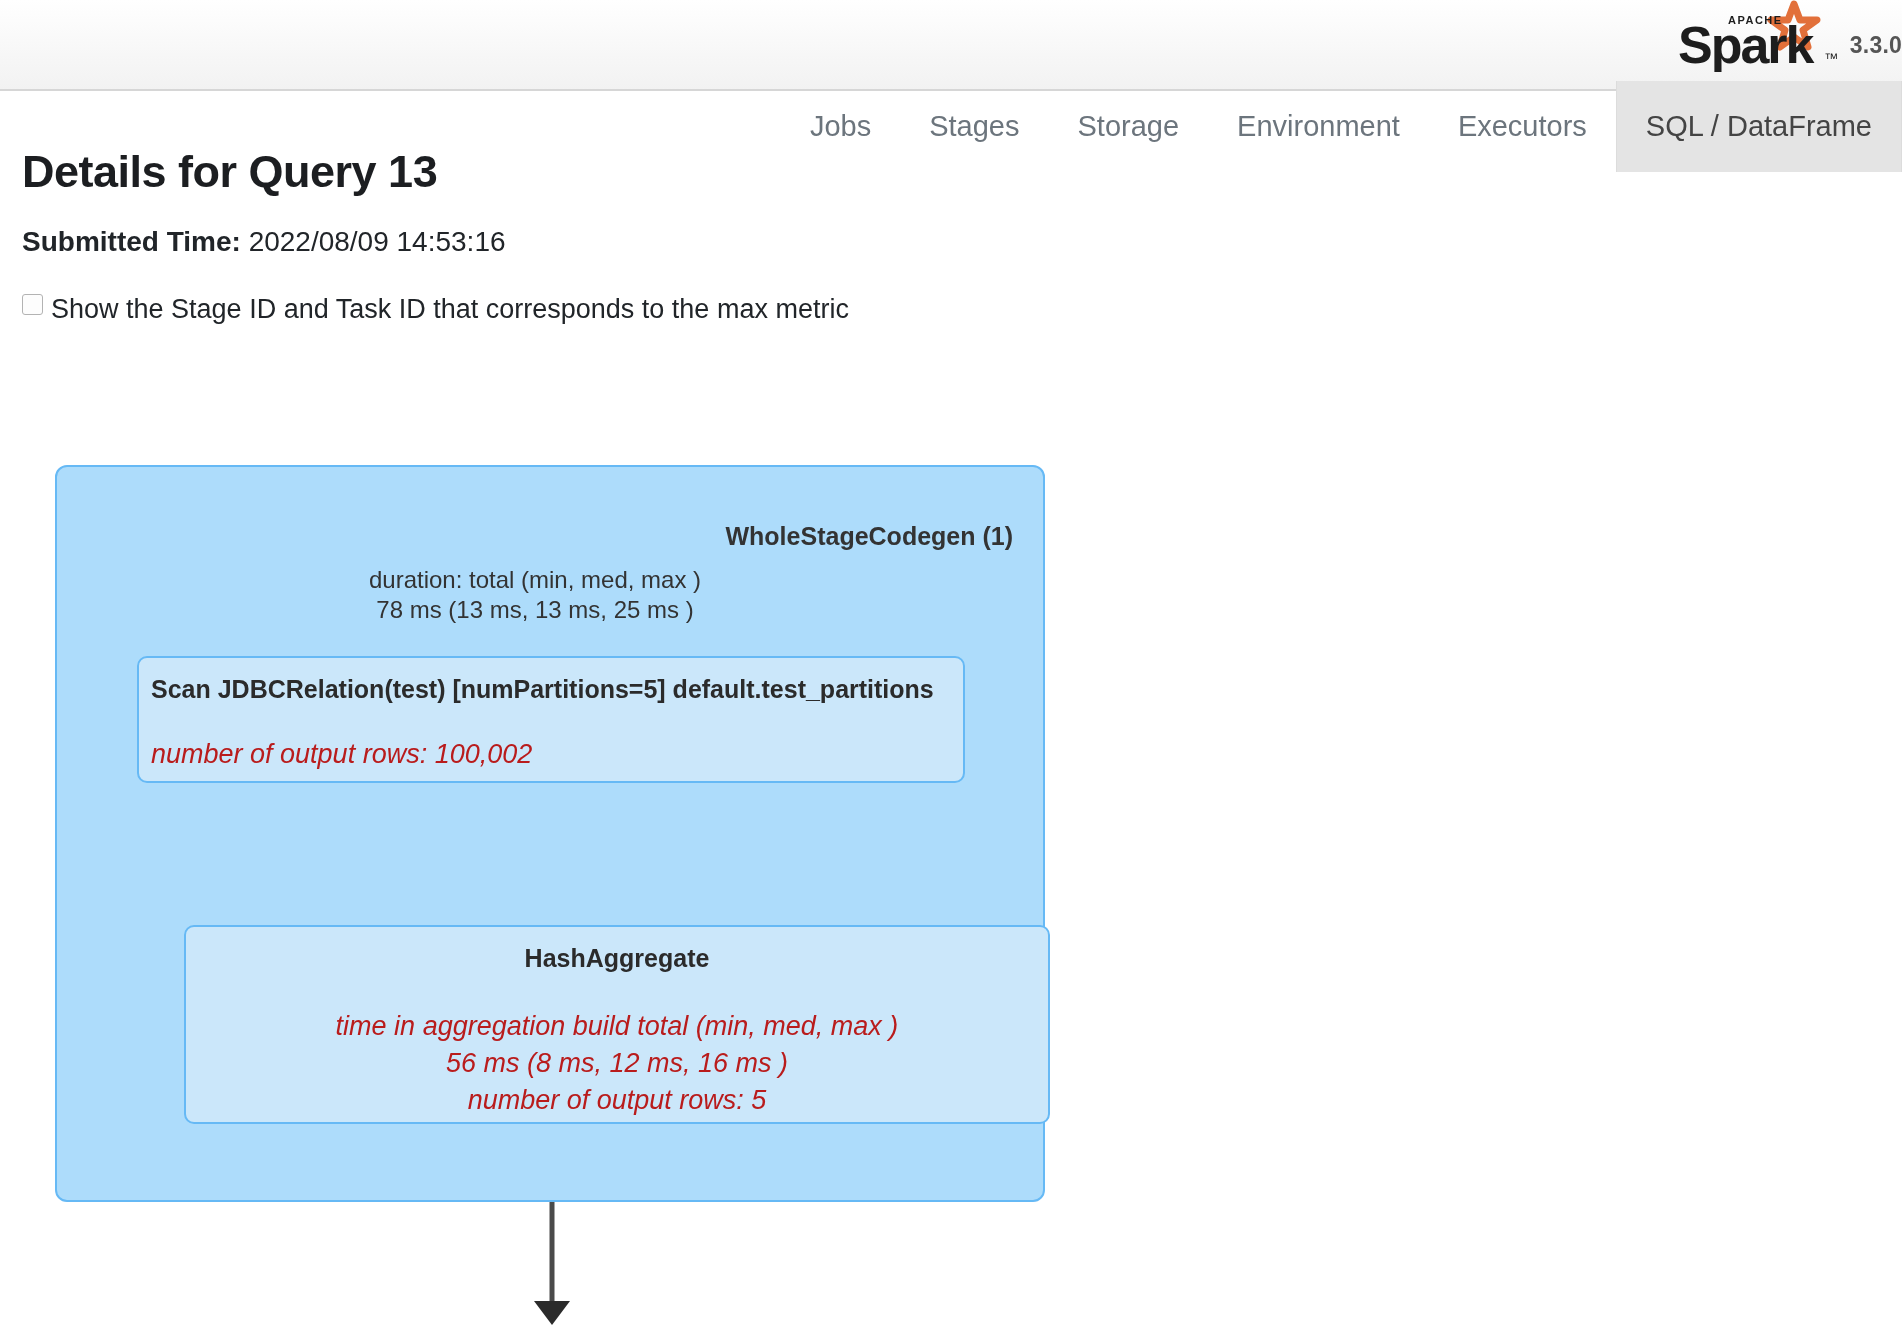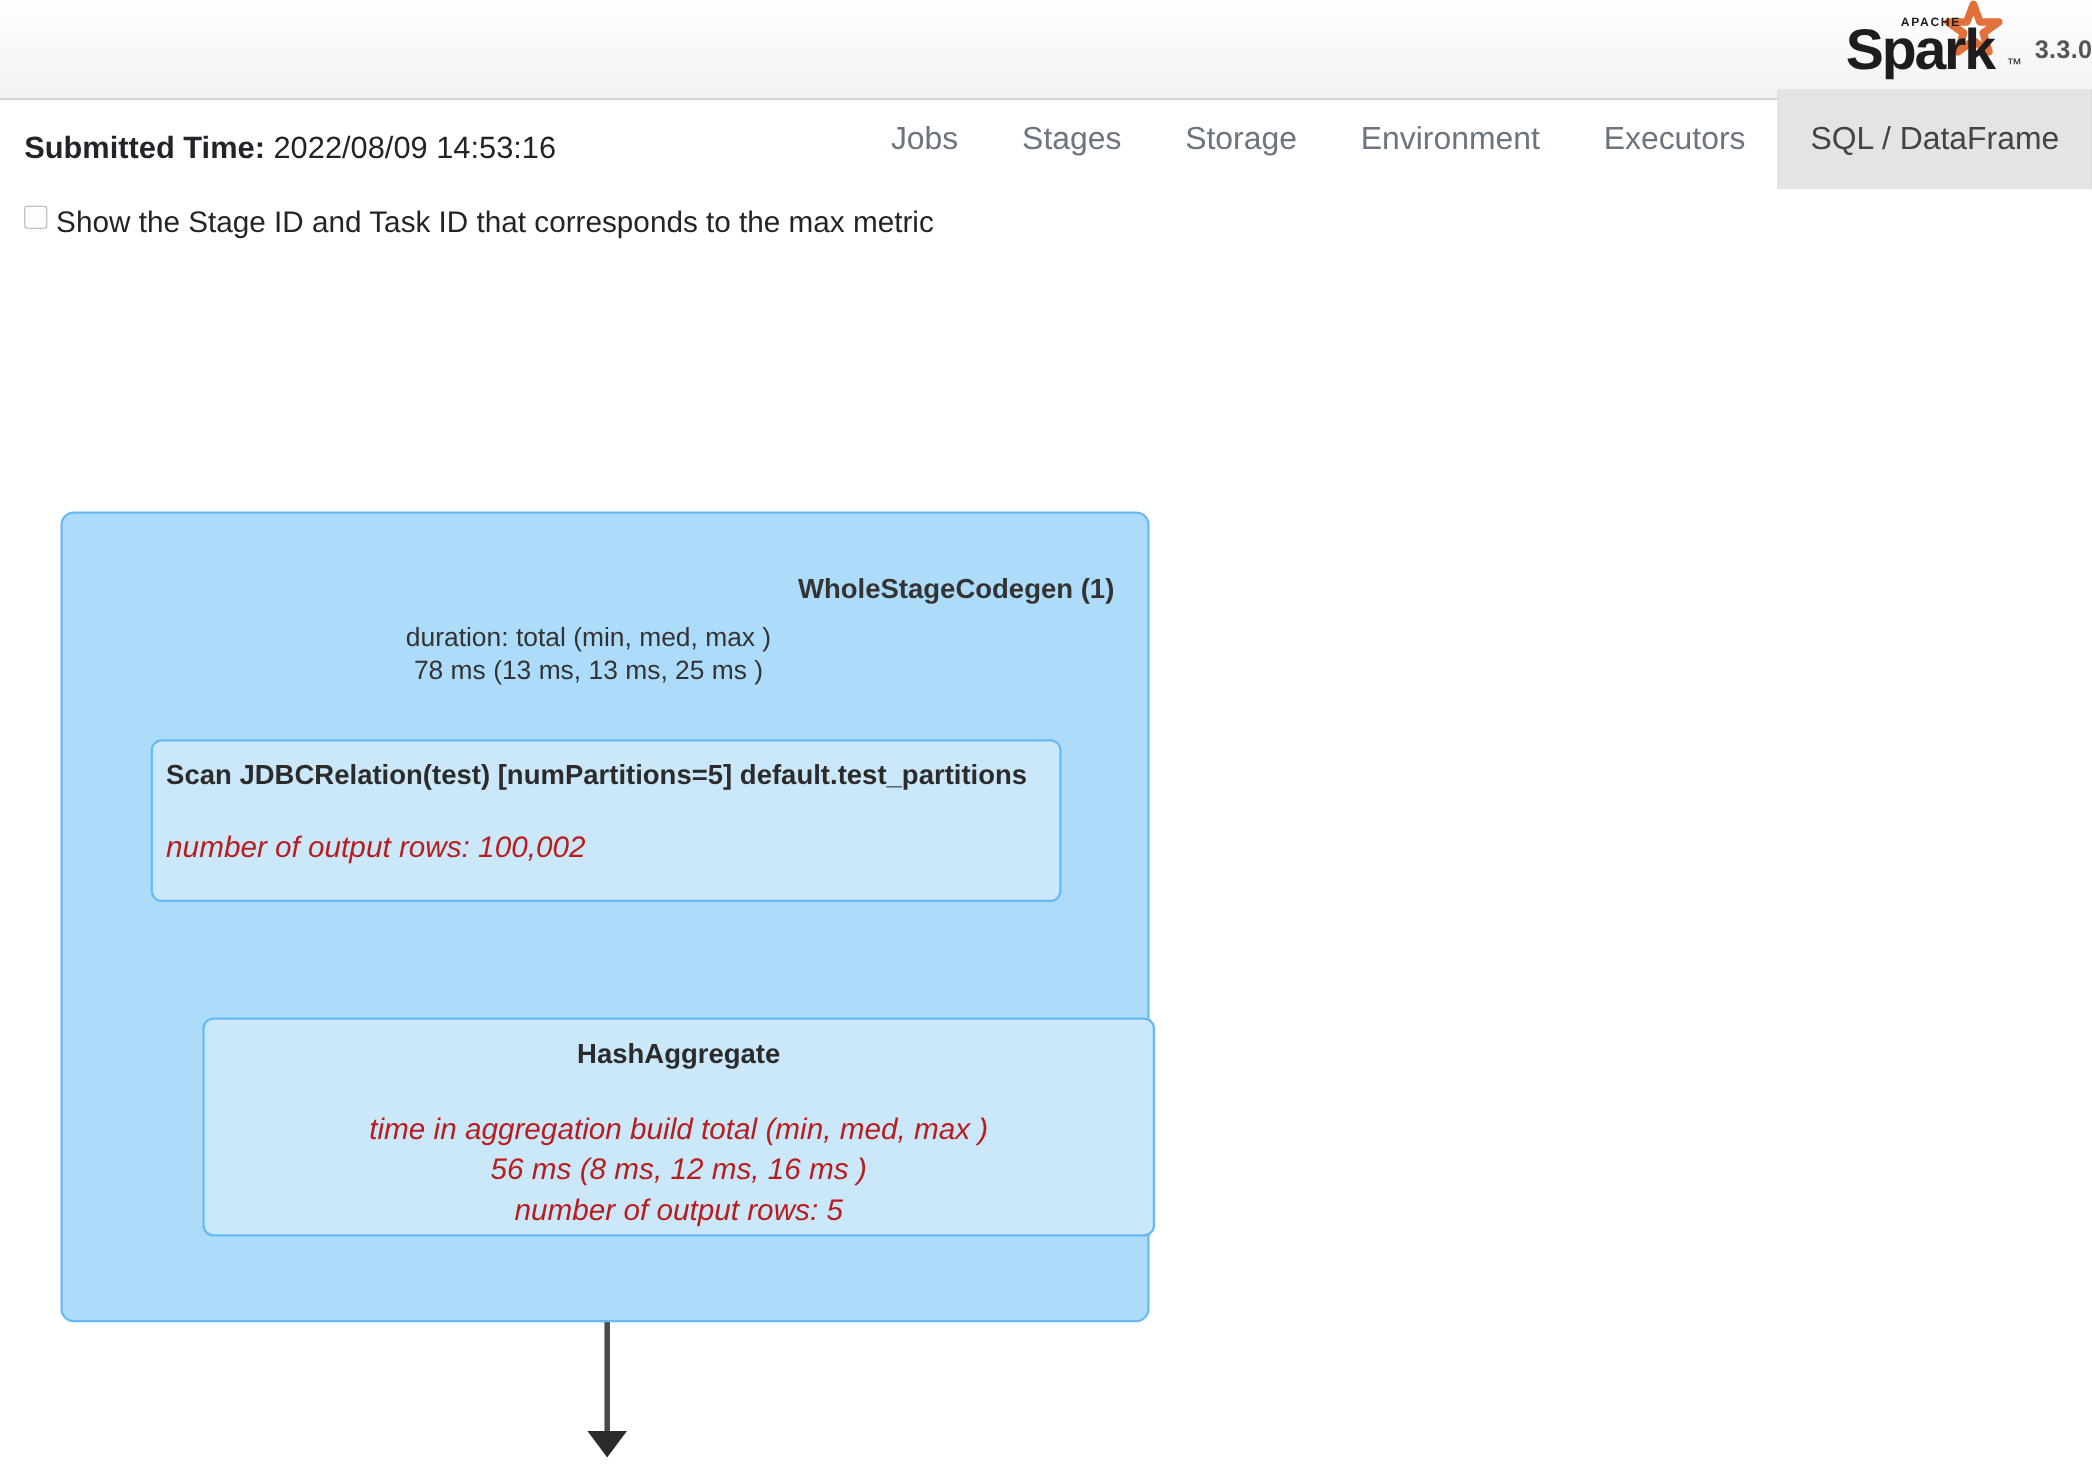--- a/index.html
+++ b/index.html
@@ -187,22 +187,21 @@
     color: #b91c1c;
     padding: 0 12px;
     white-space: pre-line;
     font-style: italic;
   }
 
   #node-scan {
     left: 137px;
     top: 656px;
     width: 828px;
-    height: 148px;
-    margin-top: 16px;
+    height: 127px;
   }
   #node-scan .node-metrics { padding-top: 32px; }
 
   #node-hashagg {
     left: 184px;
     top: 925px;
     width: 866px;
     height: 199px;
     text-align: center;
   }
@@ -232,20 +231,21 @@
     <a class="navtab">Jobs</a>
     <a class="navtab">Stages</a>
     <a class="navtab">Storage</a>
     <a class="navtab">Environment</a>
     <a class="navtab">Executors</a>
     <a class="navtab active">SQL / DataFrame</a>
   </div>
 </div>
 
 <div class="content">
+  <h1 class="page-title">Details for Query 13</h1>
 
   <div class="meta">
     <div>
       <span class="k">Submitted Time:</span>
       <span>2022/08/09 14:53:16</span>
     </div>
   </div>
 
   <div class="checkrow">
     <span class="checkbox"></span>

